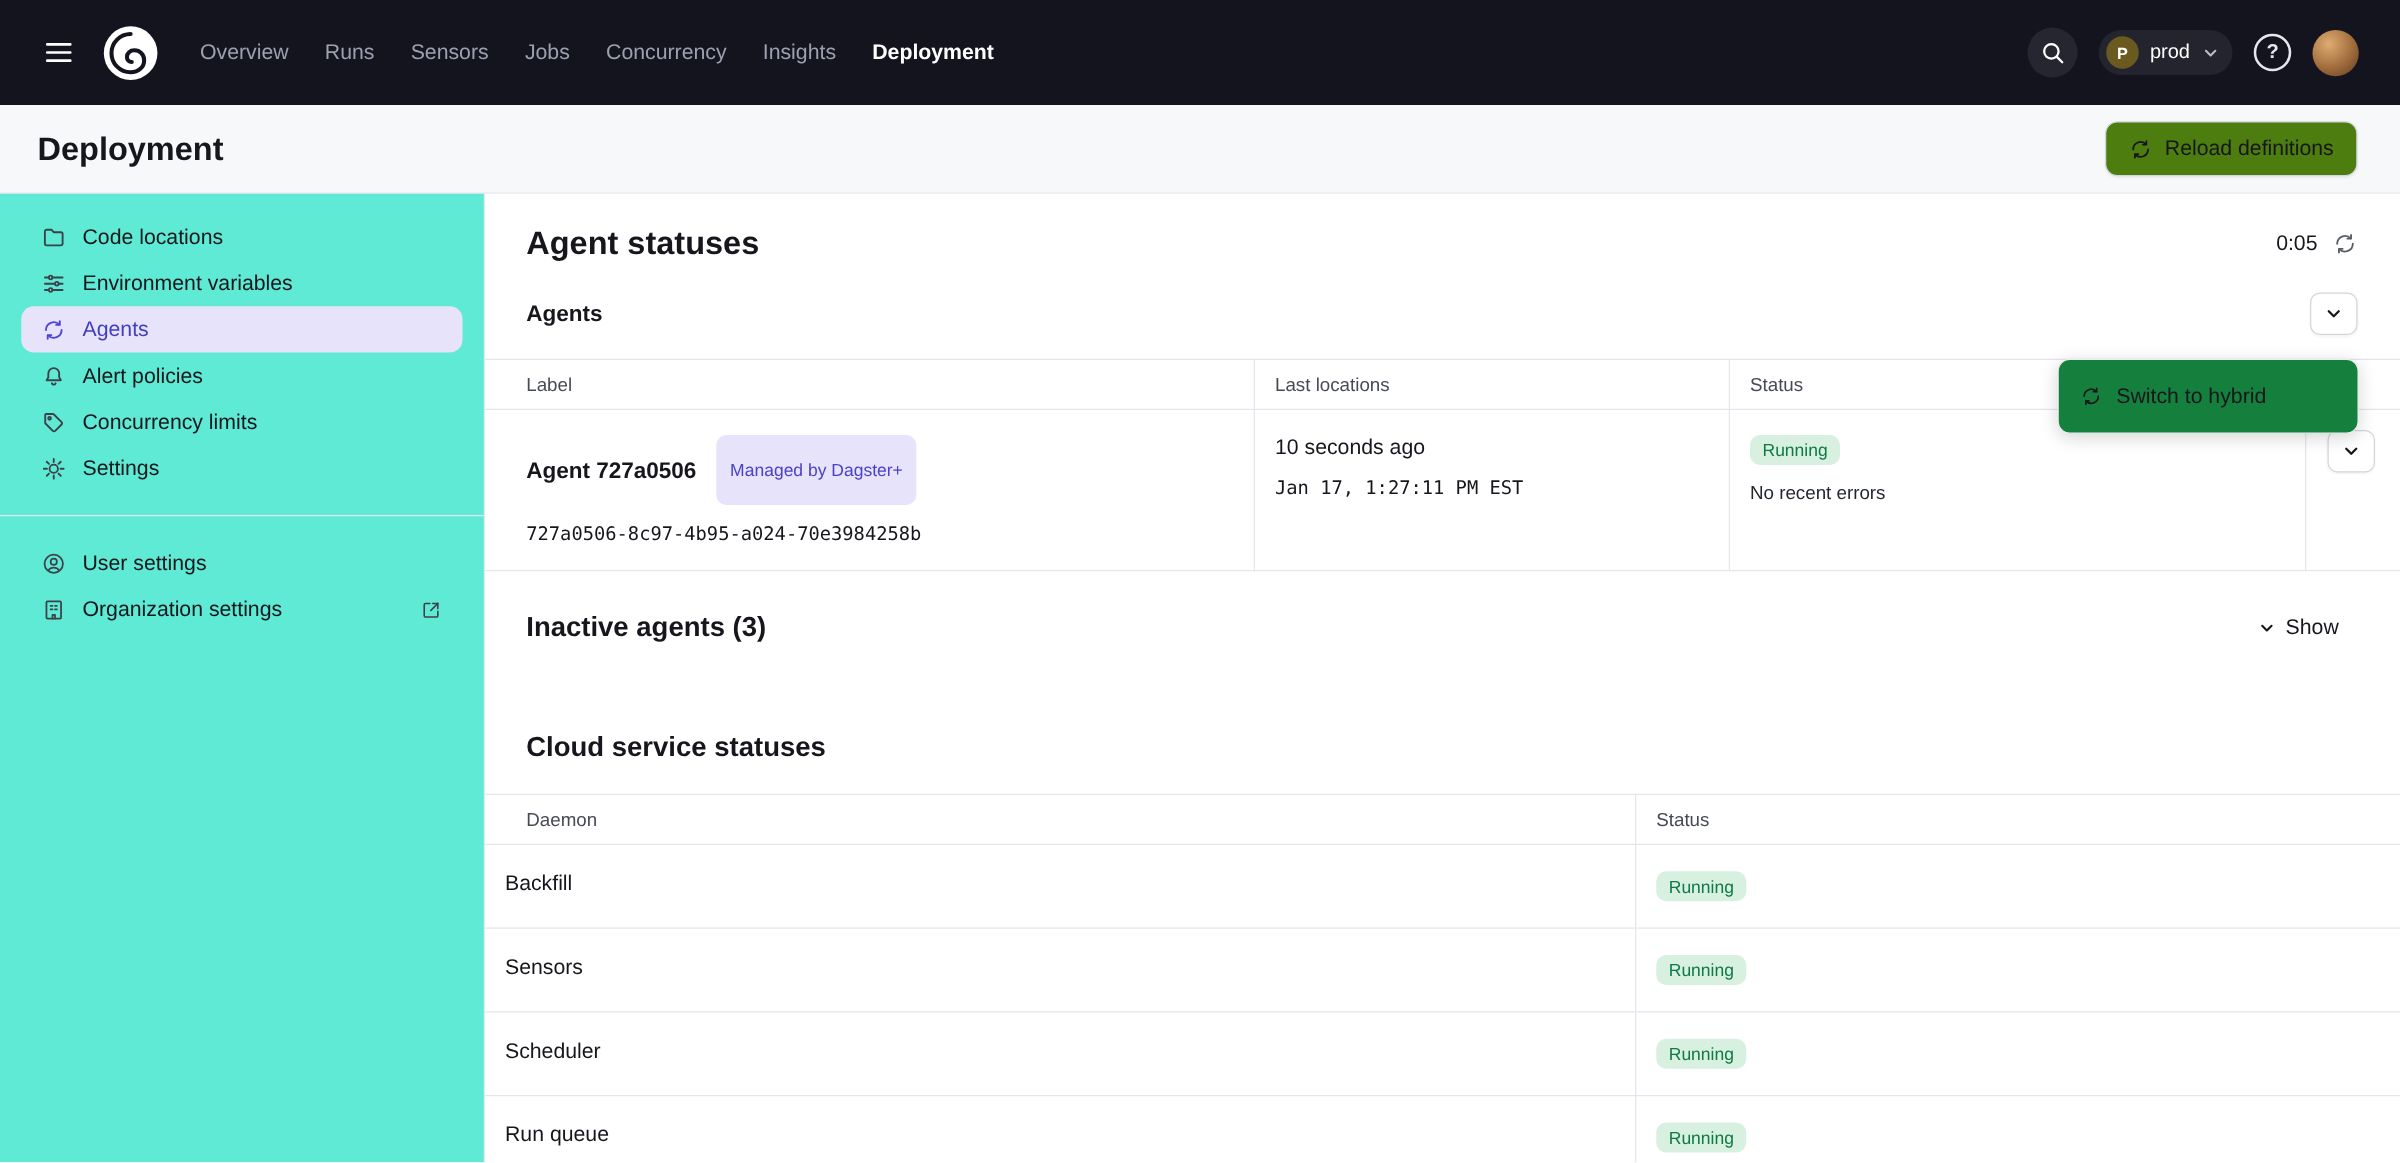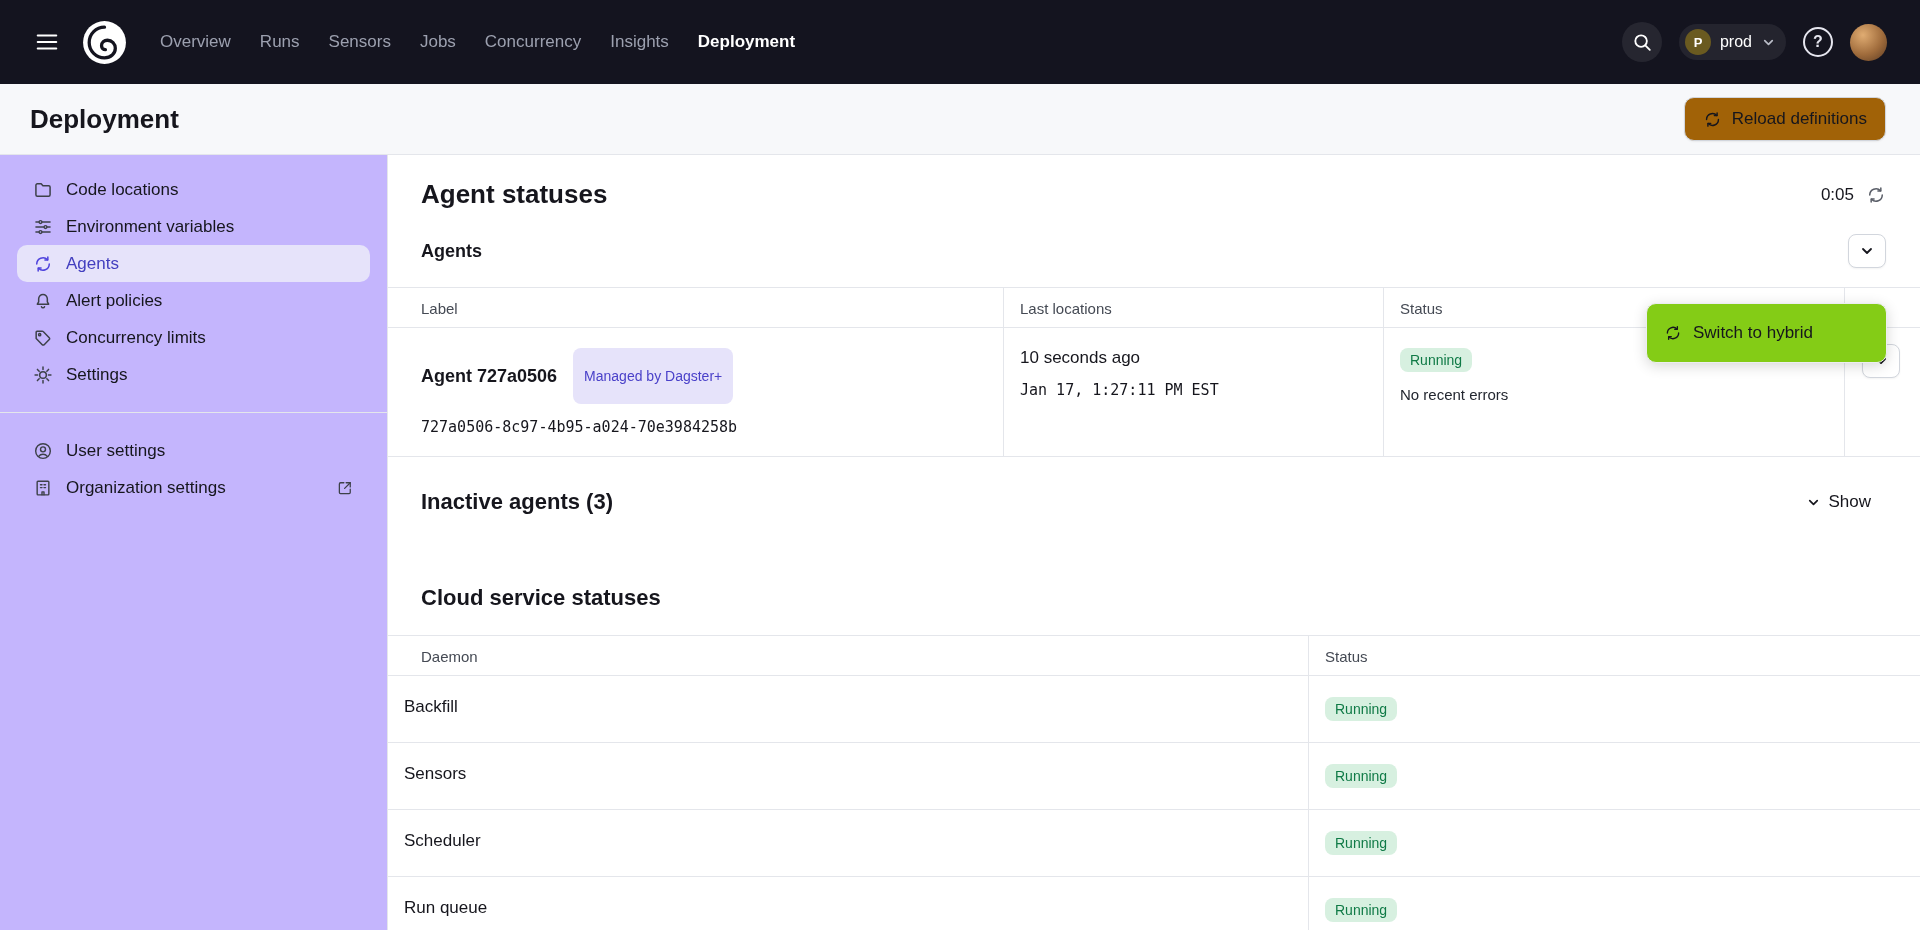--- a/index.html
+++ b/index.html
@@ -21,25 +21,25 @@
   .dep-switcher { display:flex; align-items:center; gap:9px; background:rgba(255,255,255,0.07); border:none; cursor:pointer; padding:5px 10px 5px 6px; border-radius:20px; color:#fff; font-family:inherit; }
   .dep-avatar { width:26px; height:26px; border-radius:50%; background:#6A5A20; color:#fff; font-size:13px; font-weight:700; display:flex; align-items:center; justify-content:center; }
   .dep-name { color:#fff; font-size:16px; }
   .dep-switcher .chev { color:#B9BCC7; display:flex; }
   .help-btn { width:30px; height:30px; border-radius:50%; border:2px solid #E6E6EF; color:#E6E6EF; font-size:16px; font-weight:700; background:none; cursor:pointer; display:flex; align-items:center; justify-content:center; }
   .avatar-btn { width:37px; height:37px; border-radius:50%; border:none; cursor:pointer; background:radial-gradient(circle at 35% 30%, #E0AC72 0%, #A06C3C 55%, #5A3A22 100%); }
 
   
   .page-header { height:71px; background:#F7F8FA; border-bottom:1px solid #E4E6EB; display:flex; align-items:center; justify-content:space-between; padding:0 34px 0 30px; }
   .page-header h1 { font-size:26px; font-weight:700; }
-  .reload-btn { display:flex; align-items:center; gap:10px; background:#a16207; border:1px solid #D2D6DD; border-radius:10px; height:44px; padding:0 18px; font-size:17px; color:#16161D; cursor:pointer; box-shadow:0 1px 2px rgba(0,0,0,0.06); font-family:inherit; }
+  .reload-btn { display:flex; align-items:center; gap:10px; background:#4d7c0f; border:1px solid #D2D6DD; border-radius:10px; height:44px; padding:0 18px; font-size:17px; color:#16161D; cursor:pointer; box-shadow:0 1px 2px rgba(0,0,0,0.06); font-family:inherit; }
 
   
   .body { display:flex; height:775px; }
-  .sidebar { width:388px; border-right:1px solid #E4E6EB; padding-top:16px; flex-shrink:0; background:#c4b5fd; }
+  .sidebar { width:388px; border-right:1px solid #E4E6EB; padding-top:16px; flex-shrink:0; background:#5eead4; }
   .side-item { height:37px; margin:0 17px; display:flex; align-items:center; gap:13px; padding:0 16px; border-radius:10px; font-size:17px; cursor:pointer; color:#16161D; }
   .side-item .sicon { width:20px; height:20px; display:flex; color:#3D4149; flex-shrink:0; }
   .side-item.active { background:#E6E3FA; color:#423EBF; }
   .side-item.active .sicon { color:#4F43DD; }
   .side-divider { height:1px; background:#E4E6EB; margin:19px 0; }
   .ext-icon { margin-left:auto; color:#3D4149; display:flex; }
 
   .main { flex:1; position:relative; background:#fff; }
   .title-row { display:flex; align-items:center; justify-content:space-between; padding:24px 34px 0 33px; }
   .title-row h2 { font-size:26px; font-weight:700; }
@@ -71,21 +71,21 @@
   .status-note { font-size:15px; margin-top:14px; color:#232730; }
   .actions-cell { display:flex; justify-content:flex-end; align-items:flex-start; padding:16px 20px 0 0; border-bottom:1px solid #E4E6EB; }
 
   .inactive-row { display:flex; align-items:center; justify-content:space-between; padding:32px 49px 0 33px; }
   .inactive-row h3 { font-size:22px; font-weight:700; }
   .show-btn { display:flex; align-items:center; gap:7px; background:none; border:none; cursor:pointer; font-size:17px; color:#16161D; font-family:inherit; }
 
   .cloud-title { font-size:22px; font-weight:700; margin:70px 0 0 33px; }
 
   
-  .dropdown-menu { position:absolute; top:148px; right:33px; width:241px; background:#84cc16; border:1px solid #ECEDF0; border-radius:10px; box-shadow:0 3px 14px rgba(0,0,0,0.16); padding:8px 0; z-index:20; }
+  .dropdown-menu { position:absolute; top:132px; right:33px; width:241px; background:#15803d; border:1px solid #ECEDF0; border-radius:10px; box-shadow:0 3px 14px rgba(0,0,0,0.16); padding:8px 0; z-index:20; }
   .menu-item { display:flex; align-items:center; gap:11px; padding:11px 17px; font-size:17px; cursor:pointer; color:#16161D; }
 </style>
 </head>
 <body>
 
 <div class="app">
 
   <nav class="topnav">
     <button class="hamburger">
       <span style="display:flex;">

